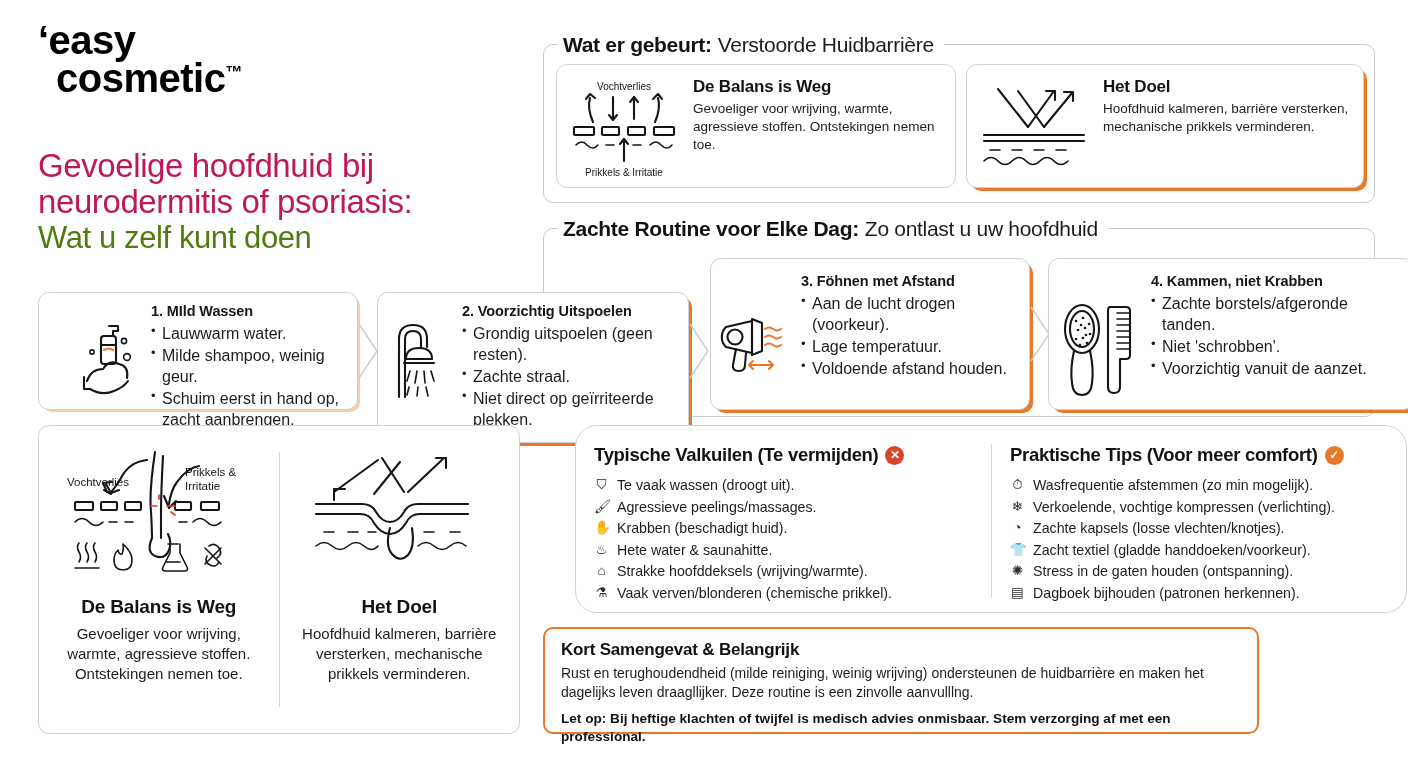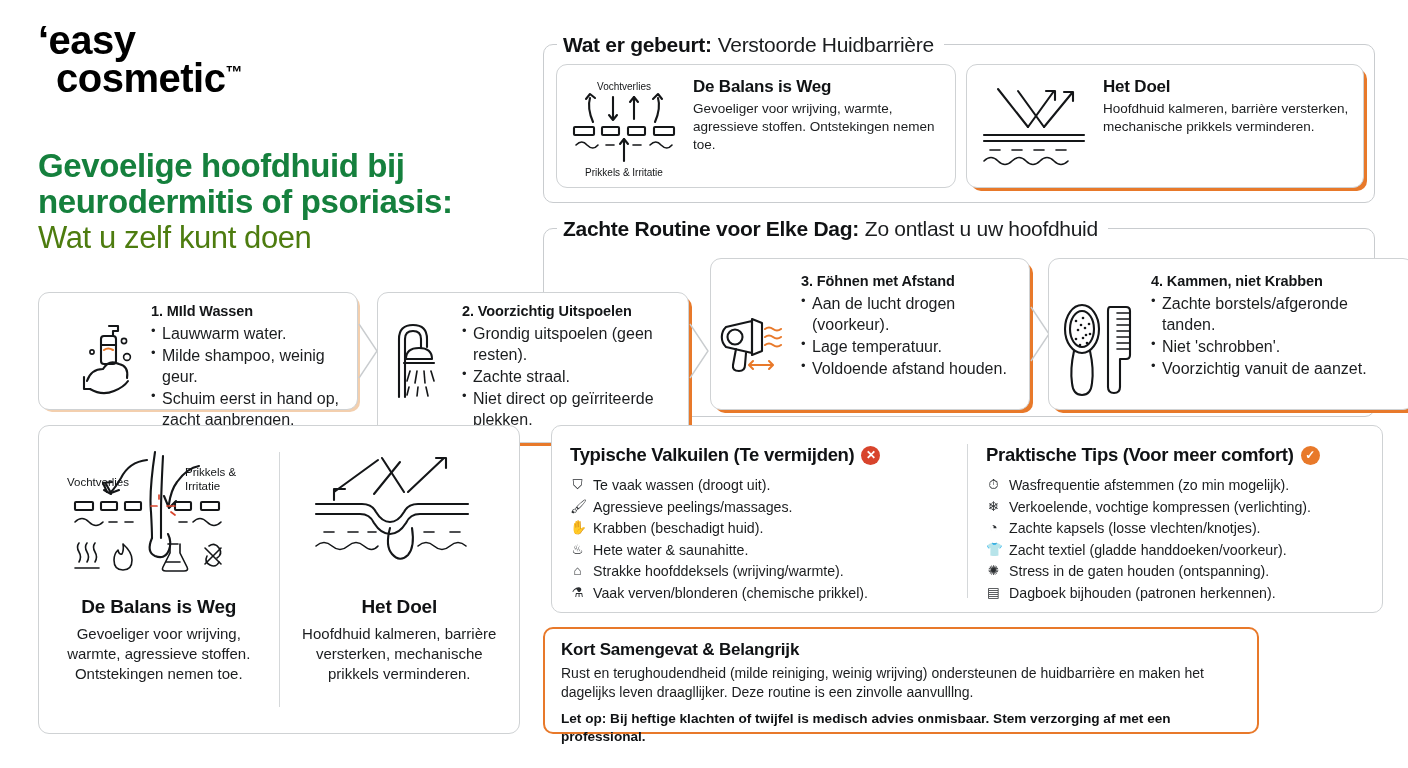--- a/index.html
+++ b/index.html
@@ -19,21 +19,21 @@
     letter-spacing: -0.5px; color: #000;
   }
   .brand .l1 { font-size: 40px; display:block; }
   .brand .l2 { font-size: 40px; display:block; margin-left: 18px; position: relative; }
   .brand .tm { font-size: 17px; vertical-align: super; font-weight: 700; letter-spacing: 0; }
 
   .headline {
     position: absolute; left: 38px; top: 148px; width: 470px;
     line-height: 1.08; letter-spacing: -0.4px;
   }
-  .headline .hl-b { display:block; font-size: 33px; font-weight: 700; color: #15803d; }
+  .headline .hl-b { display:block; font-size: 33px; font-weight: 400; color: #be185d; }
   .headline .hl-r { display:block; font-size: 31px; font-weight: 400; color: #4d7c0f; margin-top: 2px;}
 
   
   .card {
     position: absolute; background: #fff;
     border: 1px solid #cfd2d4; border-radius: 11px;
   }
   .card.accent { box-shadow: 4px 4px 0 -1px #e8792a; }
   .card.accent-soft { box-shadow: 3px 3px 0 -1px #f3cfae; padding-left: 38px; }
 
@@ -362,21 +362,21 @@
     <div class="body">
       <h3 style="text-align:left; margin-left:6px;">4. Kammen, niet Krabben</h3>
       <ul style="margin-left:6px;">
         <li>Zachte borstels/afgeronde tanden.</li>
         <li>Niet 'schrobben'.</li>
         <li>Voorzichtig vanuit de aanzet.</li>
       </ul>
     </div>
   </div>
 
-  <div class="lists card" style="left:551px; top:425px; width:832px; height:188px; border-radius:10px;">
+  <div class="lists card" style="left:575px; top:425px; width:832px; height:188px; border-radius:22px;">
     <div class="col" style="width:416px;">
       <h3>
         <span>Typische Valkuilen (Te vermijden)</span>
         <span class="badge" style="background:#d8442c;">✕</span>
       </h3>
       <ul>
         <li>
             <span class="gi">⛉</span>
             <span>Te vaak wassen (droogt uit).</span>
           </li>

